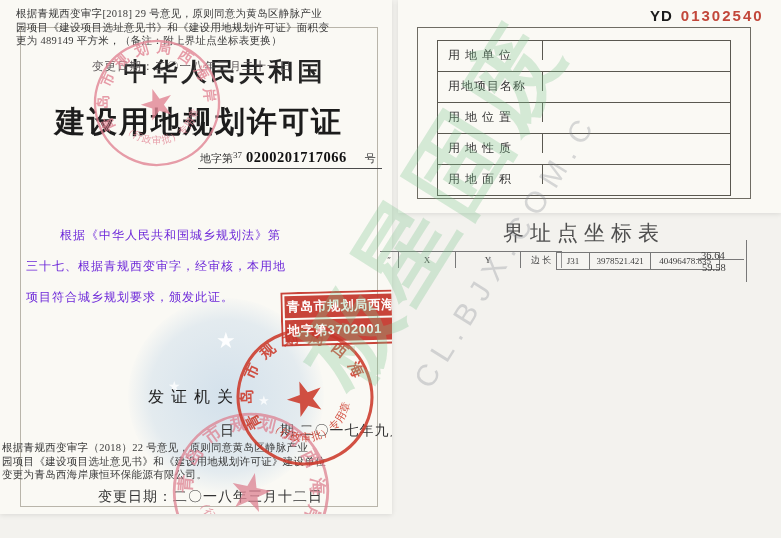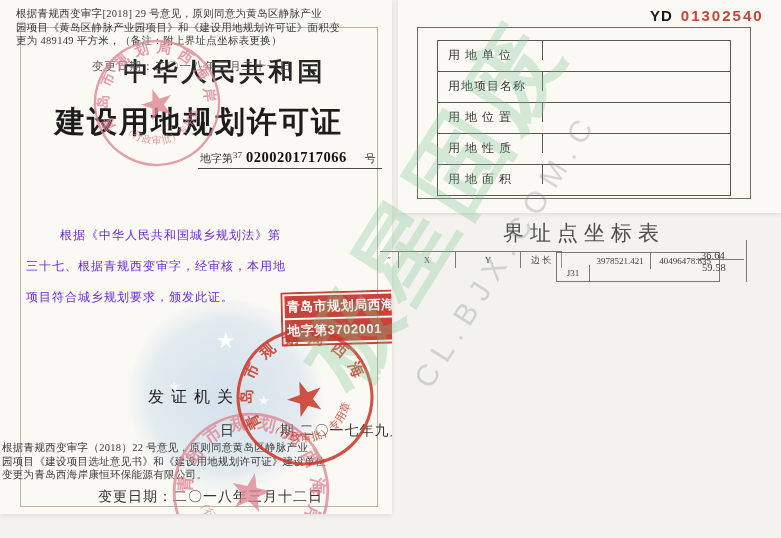--- a/index.html
+++ b/index.html
@@ -68,21 +68,21 @@
   #coord-left .hc{height:16px;font-size:9px;color:#444;text-align:center;line-height:16px;
                   border-right:1px solid #787878;white-space:nowrap;overflow:hidden;}
   #coord-left .c1{width:18px;}
   #coord-left .c2{width:56px;}
   #coord-left .c3{width:64px;}
   #coord-left .c4{width:40px;}
   #coord-right{left:556px;top:252px;display:flex;border:1px solid #787878;z-index:3;background:rgba(255,255,255,.2);}
   #coord-right .dc{height:16px;font-size:9px;color:#3c3c3c;text-align:center;line-height:16px;
                    border-right:1px solid #787878;white-space:nowrap;}
   #coord-right .dc:last-child{border-right:none;}
-  #coord-right .d1{width:32px;margin-top:12px;}
+  #coord-right .d1{width:32px;}
   #coord-right .d2{width:60px;text-align:center;}
   #coord-right .d3{width:68px;}
   #edge-top{left:701px;top:242px;font-size:10.5px;color:#3c3c3c;z-index:3;margin-top:8px;}
   #edge-sep{left:696px;top:259px;width:48px;border-top:1px solid #787878;z-index:3;}
   #edge-bottom{left:702px;top:262px;font-size:10.5px;color:#3c3c3c;z-index:3;}
   #edge-vline{left:746px;top:240px;height:42px;border-left:1px solid #787878;z-index:3;}
   
   #green-wm{left:170px;top:15px;width:560px;height:400px;z-index:60;pointer-events:none;}
   #green-wm .wm-rot{position:absolute;left:50%;top:50%;transform:translate(-50%,-50%) rotate(-58deg);
                     text-align:center;}
@@ -94,21 +94,21 @@
 </style>
 </head>
 <body>
 
 <div id="canvas">
 
   <div id="left-page" class="abs page">
 
     <div id="top-note" class="abs">
       <div class="note">根据青规西变审字[2018] 29 号意见，原则同意为黄岛区静脉产业</div>
-      <div class="note">园项目《黄岛区静脉产业园项目》和《建设用地规划许可证》面积变</div>
+      <div class="note">园项目《建设项目选址意见书》和《建设用地规划许可证》面积变</div>
       <div class="note">更为 489149 平方米，（备注：附上界址点坐标表更换）</div>
     </div>
 
     <div id="cert-frame" class="abs"></div>
 
     <div id="stamp-a" class="abs stamp">
       <svg width="150" height="150" viewBox="0 0 160 160" xmlns="http://www.w3.org/2000/svg">
         <circle cx="80" cy="80" r="66" fill="none" stroke="currentColor" stroke-width="2.5"></circle>
         <path id="arcA1" d="M 30,92 A 52,52 0 1 1 130,92" fill="none"></path>
         <path id="arcA2" d="M 38,96 A 46,46 0 0 0 122,96" fill="none"></path>

